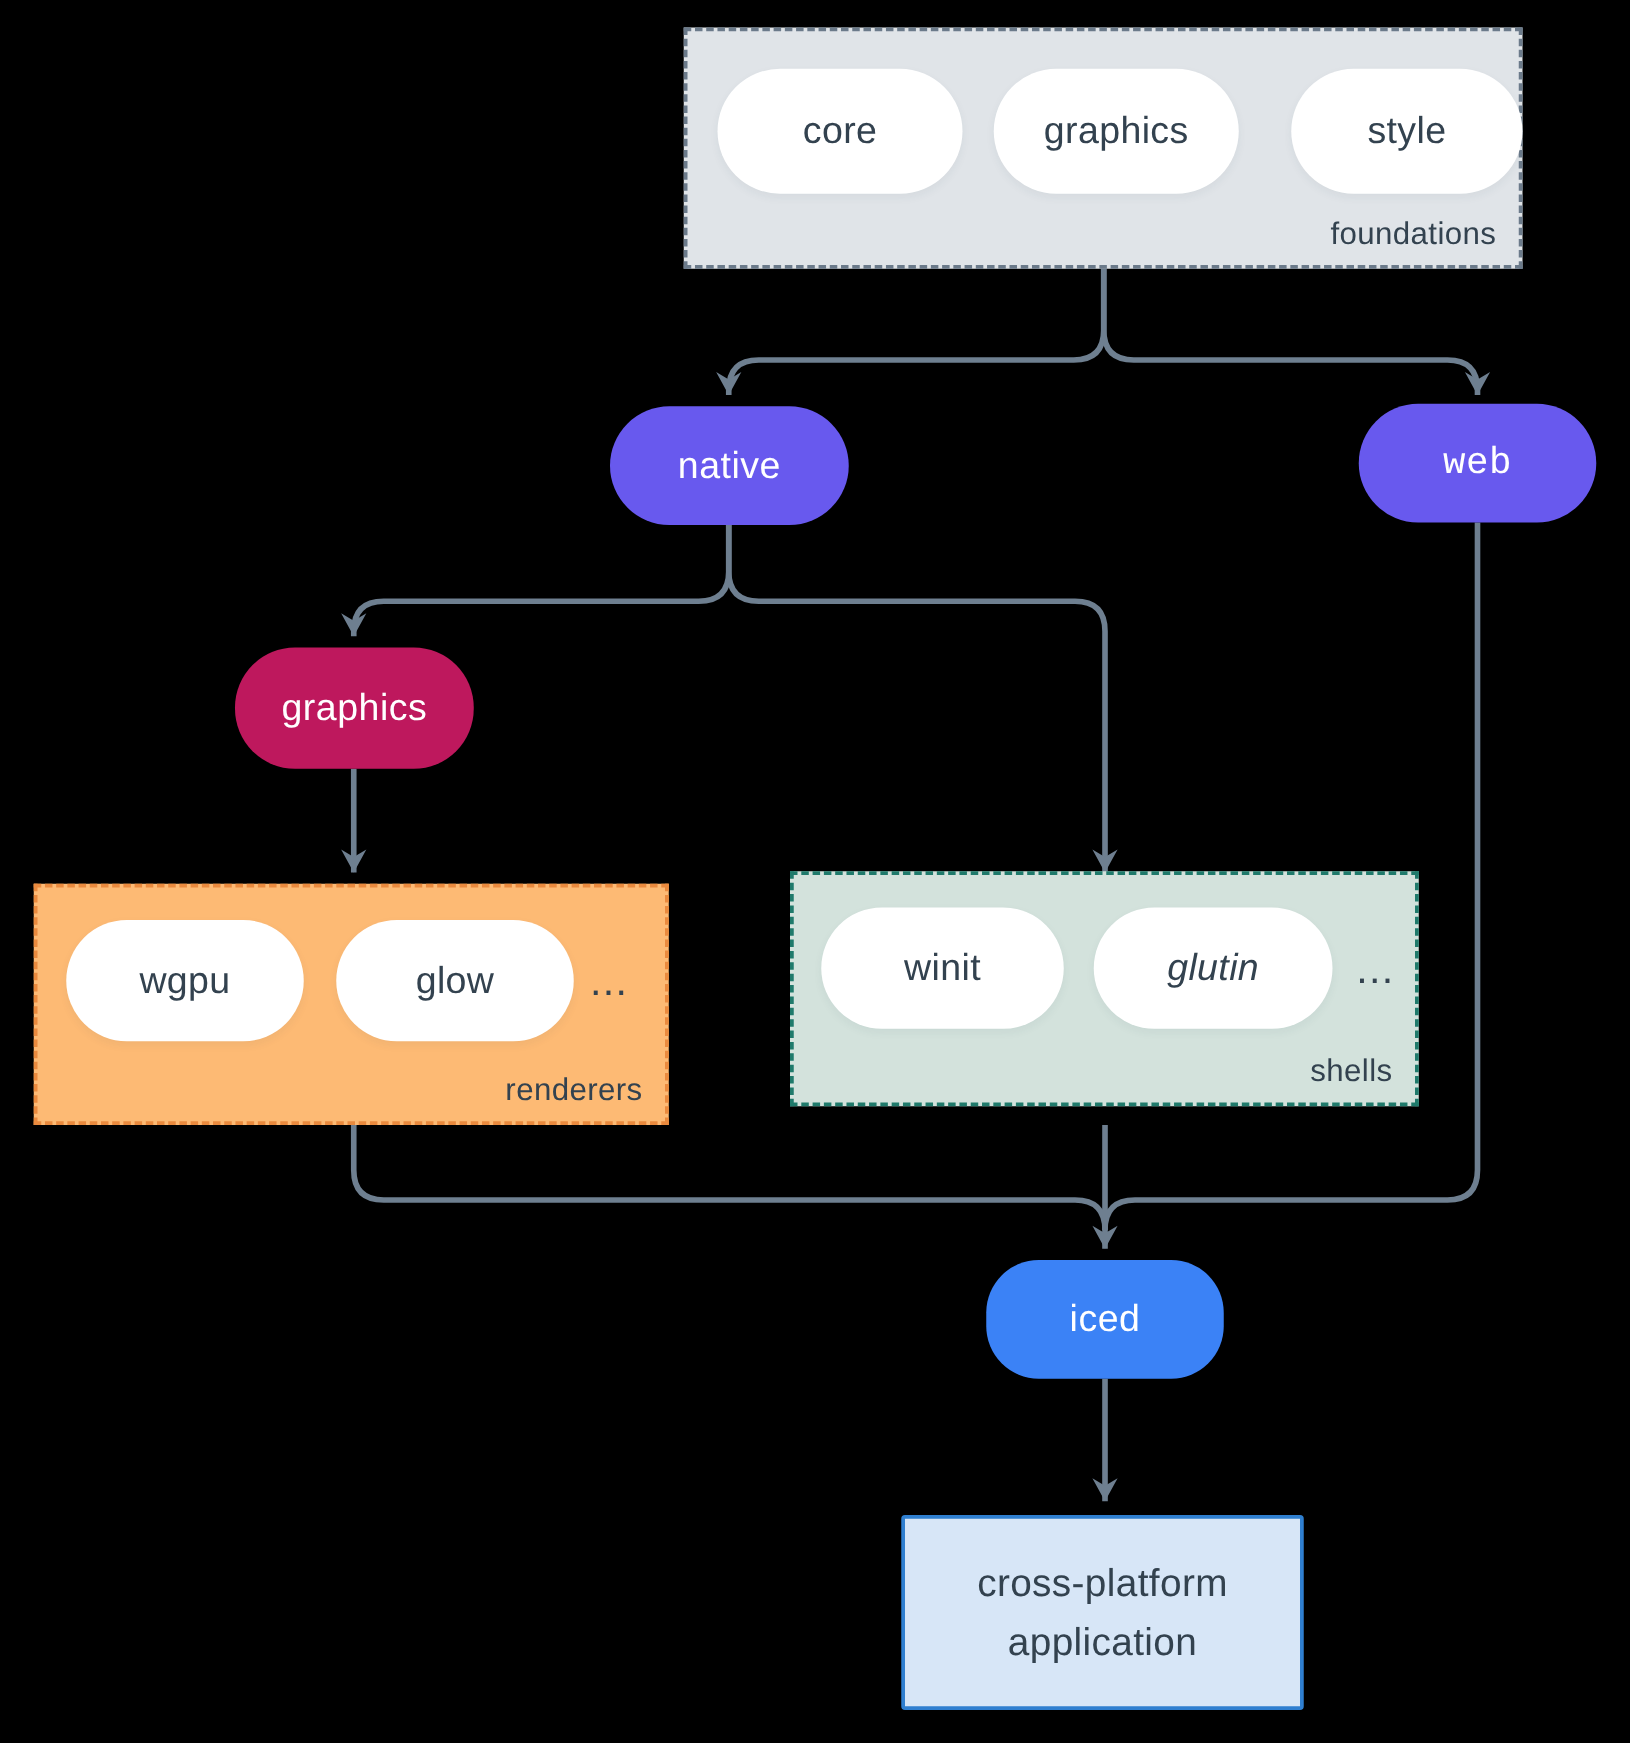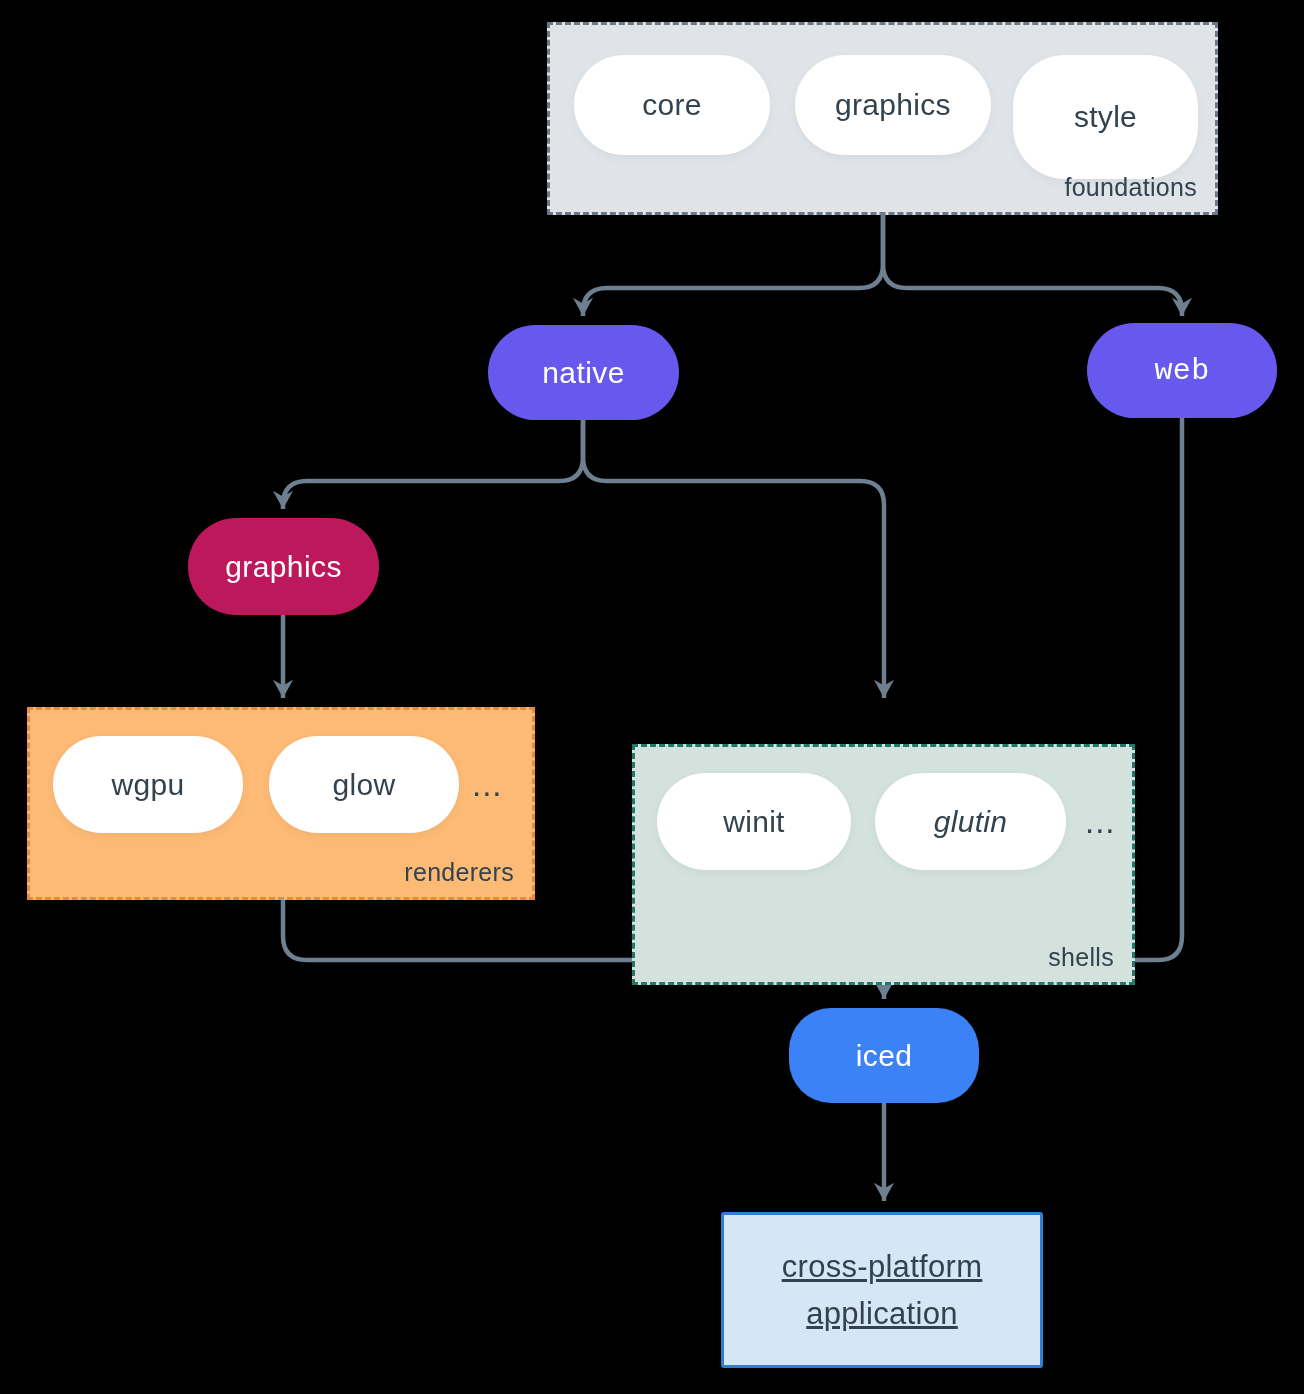--- a/index.html
+++ b/index.html
@@ -50,21 +50,20 @@
     position:absolute;
     font-size:33px;color:#33424f;letter-spacing:1px;
   }
   .app-box{
     position:absolute;
     box-sizing:border-box;
     background:#d7e6f7;border:3px solid #2f7fd0;border-radius:3px;
     display:flex;align-items:center;justify-content:center;text-align:center;
     color:#33424f;font-size:31px;line-height:47px;letter-spacing:.3px;
     padding:0 20px;
-    text-decoration:underline;
   }
 </style>
 </head>
 <body>
 
 <div class="stage">
 
   <svg class="connector-layer" width="1304" height="1394" viewBox="0 0 1304 1394">
     <defs>
       <marker id="arrow" viewBox="0 0 12 12" refX="11" refY="6" markerWidth="22" markerHeight="22" markerUnits="userSpaceOnUse" orient="auto">
@@ -82,21 +81,21 @@
     <path class="edge" d="M884 1103 L884 1201" marker-end="url(#arrow)"></path>
   </svg>
 
   <div class="group-box foundations" style="left:547px;top:22px;width:671px;height:193px;">
     <div class="pill white" style="left:24px;top:30px;width:196px;height:100px;">
       <span>core</span>
     </div>
     <div class="pill white" style="left:245px;top:30px;width:196px;height:100px;">
       <span>graphics</span>
     </div>
-    <div class="pill white" style="left:463px;top:30px;width:185px;height:124px;">
+    <div class="pill white" style="left:483px;top:30px;width:185px;height:100px;">
       <span>style</span>
     </div>
     <div class="group-label">foundations</div>
   </div>
 
   <div class="node purple" style="left:488px;top:325px;width:191px;height:95px;">
     <span>native</span>
   </div>
   <div class="node purple" style="left:1087px;top:323px;width:190px;height:95px;font-family:Liberation Mono, monospace;">
     <span>web</span>
@@ -110,21 +109,21 @@
     <div class="pill white" style="left:23px;top:26px;width:190px;height:97px;">
       <span>wgpu</span>
     </div>
     <div class="pill white" style="left:239px;top:26px;width:190px;height:97px;">
       <span>glow</span>
     </div>
     <div class="ellipsis" style="left:442px;top:56px;">...</div>
     <div class="group-label">renderers</div>
   </div>
 
-  <div class="group-box shells" style="left:632px;top:744px;width:503px;height:241px;">
+  <div class="group-box shells" style="left:632px;top:697px;width:503px;height:188px;">
     <div class="pill white" style="left:22px;top:26px;width:194px;height:97px;">
       <span>winit</span>
     </div>
     <div class="pill white" style="left:240px;top:26px;width:191px;height:97px;font-style:italic;">
       <span>glutin</span>
     </div>
     <div class="ellipsis" style="left:450px;top:56px;">...</div>
     <div class="group-label">shells</div>
   </div>
 

